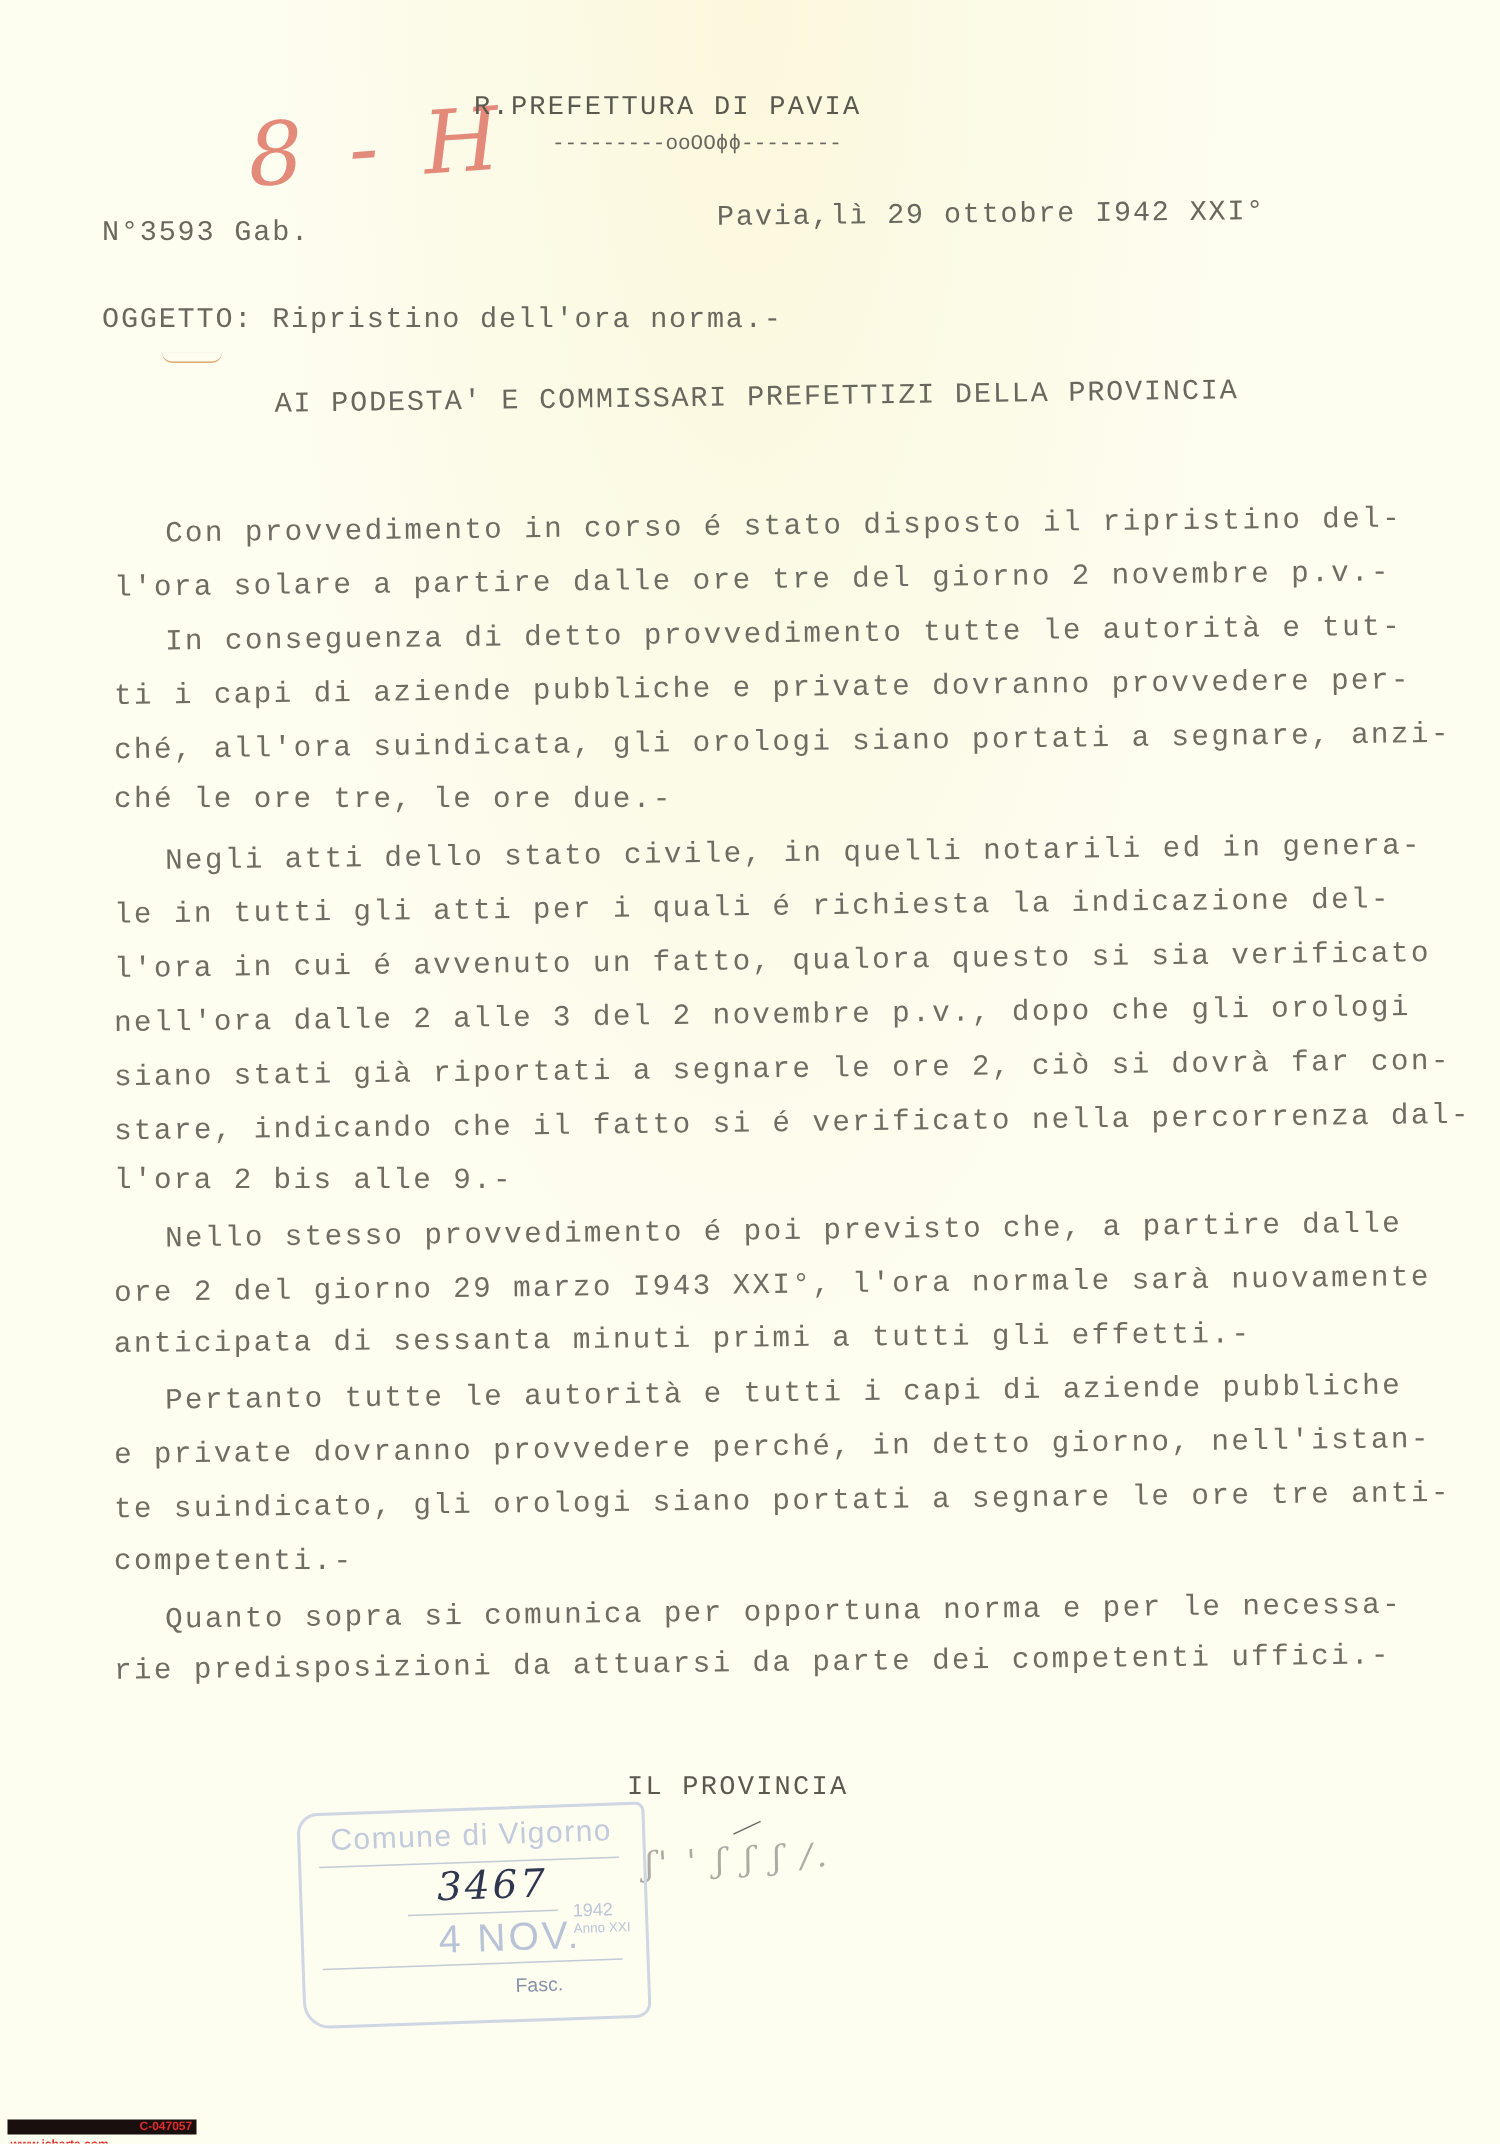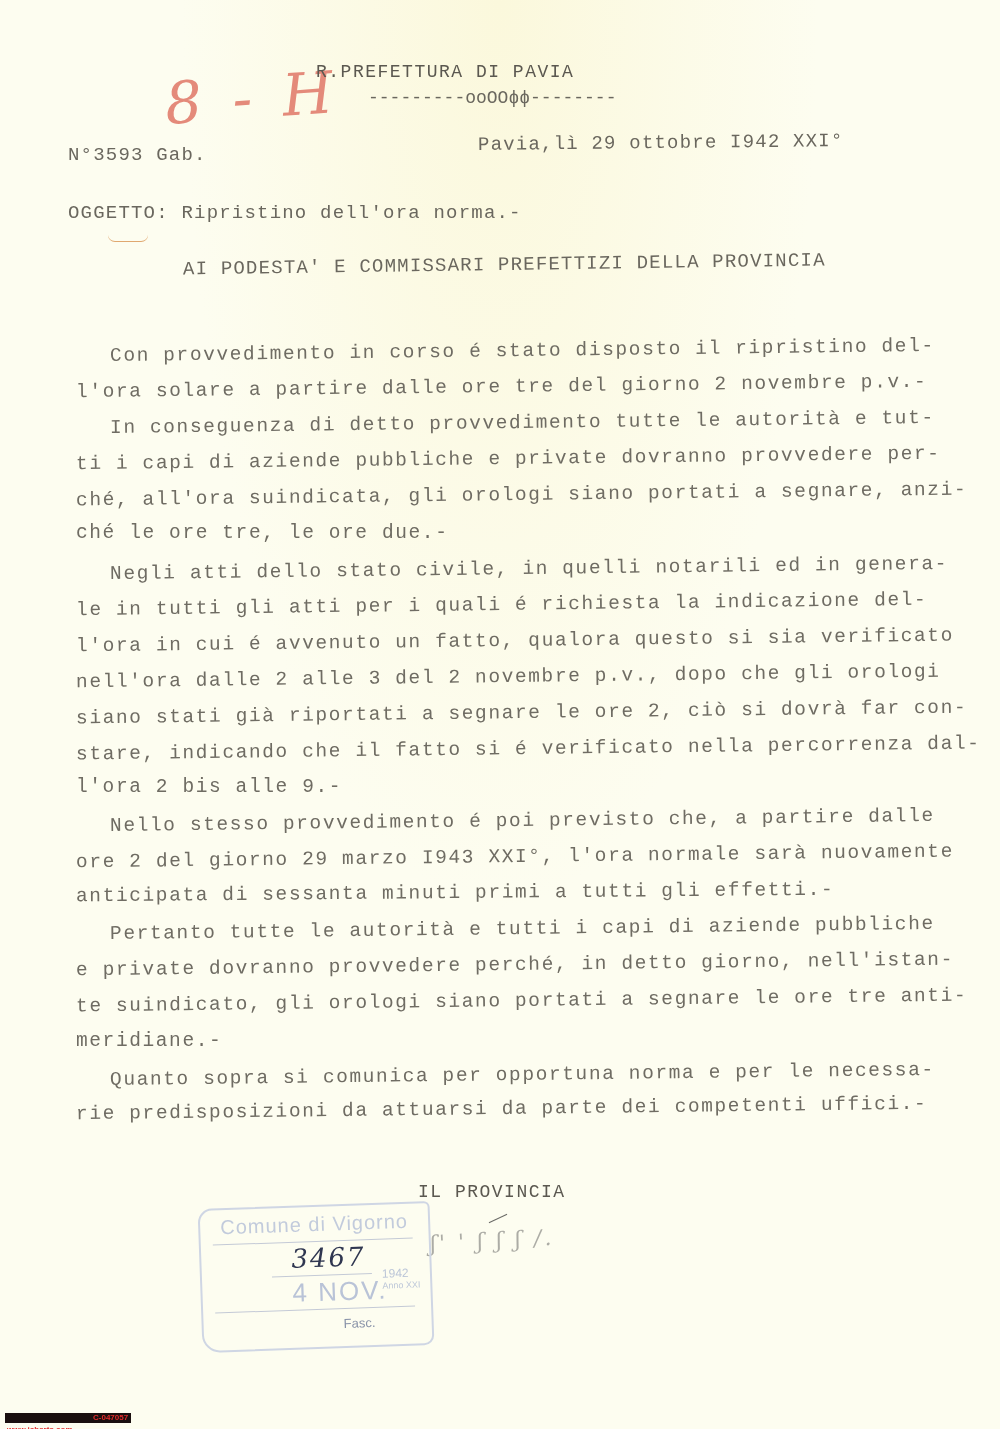--- a/index.html
+++ b/index.html
@@ -38,21 +38,21 @@
   }
   .footer-strip span { position: absolute; top: 0; }
   .underline-mark { position: absolute; left: 108px; top: 235px; width: 40px; height: 6px; border-bottom: 1.5px solid #e0a870; border-radius: 0 0 40px 40px; }
 </style>
 </head>
 <body>
 
 <div class="abs pencil" style="left:165px; top:64px; transform:rotate(-4deg);">8 - H</div>
 
 <div class="abs hdr" style="left:316px; top:62px;">R.PREFETTURA DI PAVIA</div>
-<div class="abs" style="left:368px; top:88px; font-size:18px; color:#6a675e; letter-spacing:0px;">---------ooOOϕϕ--------</div>
+<div class="abs" style="left:368px; top:88px; font-size:14px; color:#6a675e; letter-spacing:0px;">---------ooOOϕϕ--------</div>
 
 <div class="abs tw" style="left:68px; top:144px;">N°3593 Gab.</div>
 <div class="abs tw" style="left:478px; top:132px; transform:rotate(-0.6deg);">Pavia,lì 29 ottobre I942 XXI°</div>
 
 <div class="abs tw" style="left:68px; top:202px;">
   <span>OGGETTO:</span>
   <span>Ripristino dell'ora norma.-</span>
 </div>
 <div class="underline-mark"></div>
 
@@ -71,21 +71,21 @@
   <div class="body-line" style="top:666px; transform:rotate(-0.7deg);">nell'ora dalle 2 alle 3 del 2 novembre p.v., dopo che gli orologi</div>
   <div class="body-line" style="top:702px; transform:rotate(-0.7deg);">siano stati già riportati a segnare le ore 2, ciò si dovrà far con-</div>
   <div class="body-line" style="top:738px; transform:rotate(-0.7deg);">stare, indicando che il fatto si é verificato nella percorrenza dal-</div>
   <div class="body-line" style="top:776px;">l'ora 2 bis alle 9.-</div>
   <div class="body-line indent" style="top:810px; transform:rotate(-0.7deg);">Nello stesso provvedimento é poi previsto che, a partire dalle</div>
   <div class="body-line" style="top:846px; transform:rotate(-0.7deg);">ore 2 del giorno 29 marzo I943 XXI°, l'ora normale sarà nuovamente</div>
   <div class="body-line" style="top:882px; transform:rotate(-0.5deg);">anticipata di sessanta minuti primi a tutti gli effetti.-</div>
   <div class="body-line indent" style="top:918px; transform:rotate(-0.7deg);">Pertanto tutte le autorità e tutti i capi di aziende pubbliche</div>
   <div class="body-line" style="top:954px; transform:rotate(-0.7deg);">e private dovranno provvedere perché, in detto giorno, nell'istan-</div>
   <div class="body-line" style="top:990px; transform:rotate(-0.7deg);">te suindicato, gli orologi siano portati a segnare le ore tre anti-</div>
-  <div class="body-line" style="top:1030px;">meridiane.-</div>
+  <div class="body-line" style="top:1030px;">competenti.-</div>
   <div class="body-line indent" style="top:1064px; transform:rotate(-0.7deg);">Quanto sopra si comunica per opportuna norma e per le necessa-</div>
   <div class="body-line" style="top:1098px; transform:rotate(-0.7deg);">rie predisposizioni da attuarsi da parte dei competenti uffici.-</div>
 </div>
 
 <div class="abs hdr" style="left:418px; top:1182px;">IL PROVINCIA</div>
 <div class="abs signature" style="left:430px; top:1228px; transform:rotate(-3deg); opacity:0.7;">ʃ' ' ʃ ʃ ʃ /.</div>
 <div class="abs" style="left:488px; top:1218px; width:20px; border-top:1.5px solid #6a6a66; transform:rotate(-25deg);"></div>
 
 <div class="stamp">
   <div class="t1">Comune di Vigorno</div>

